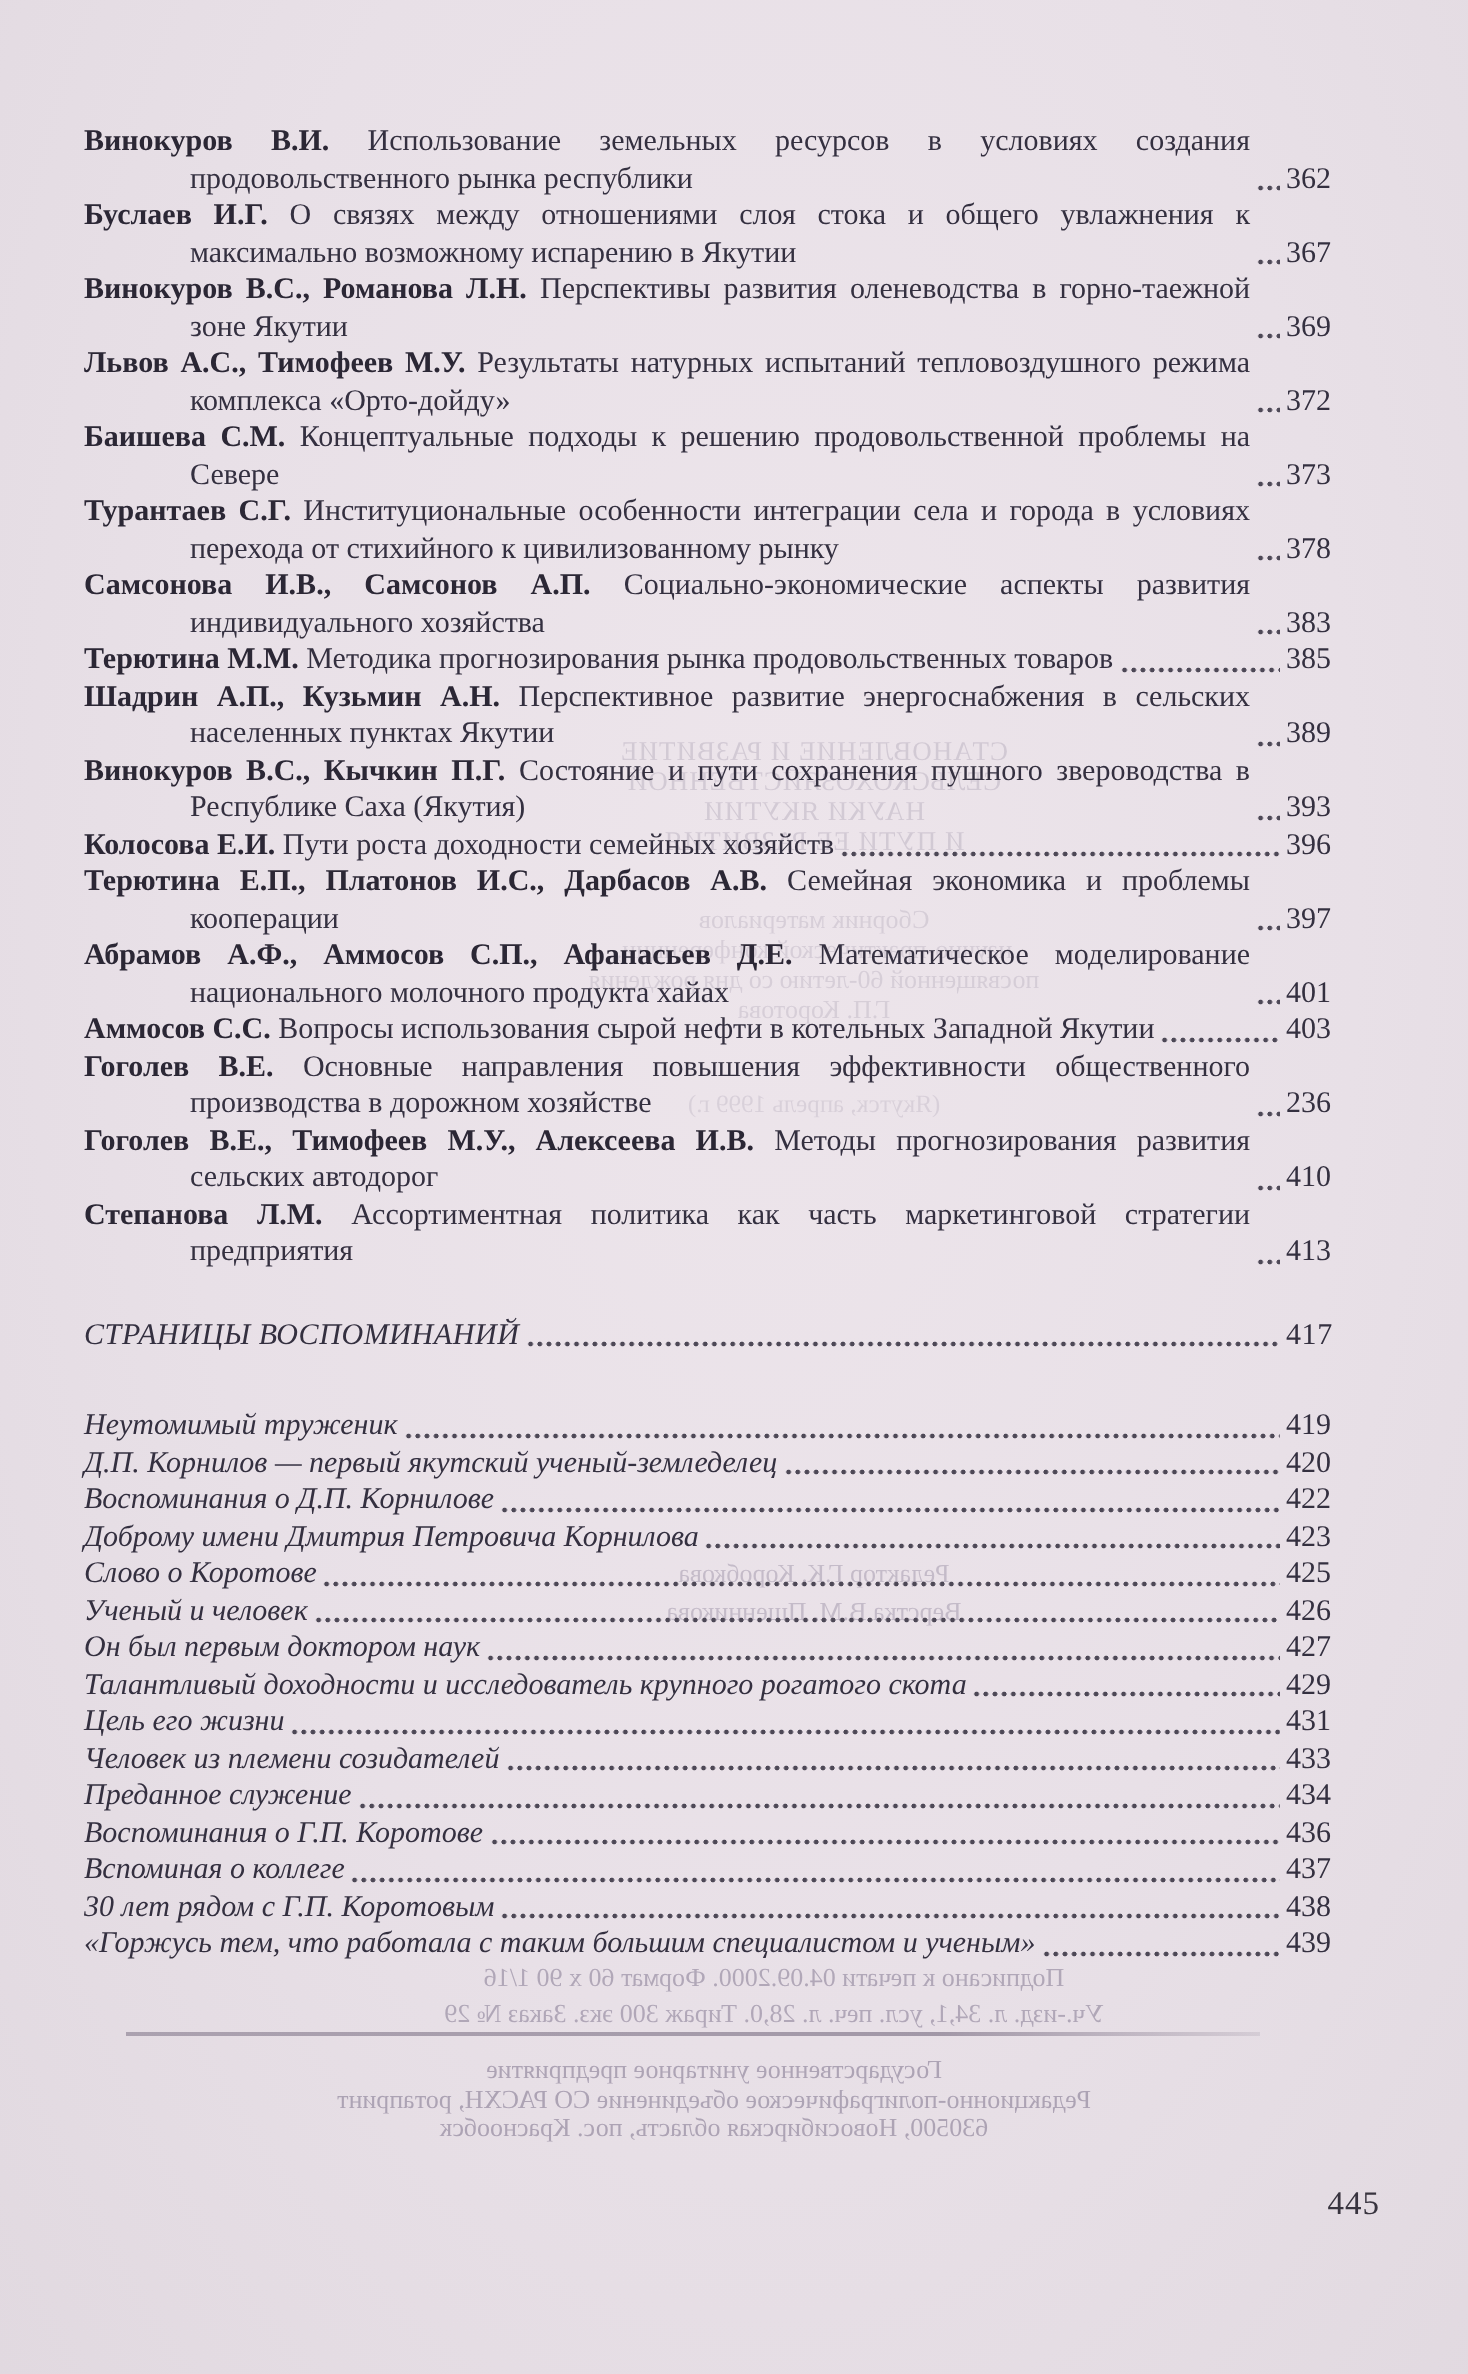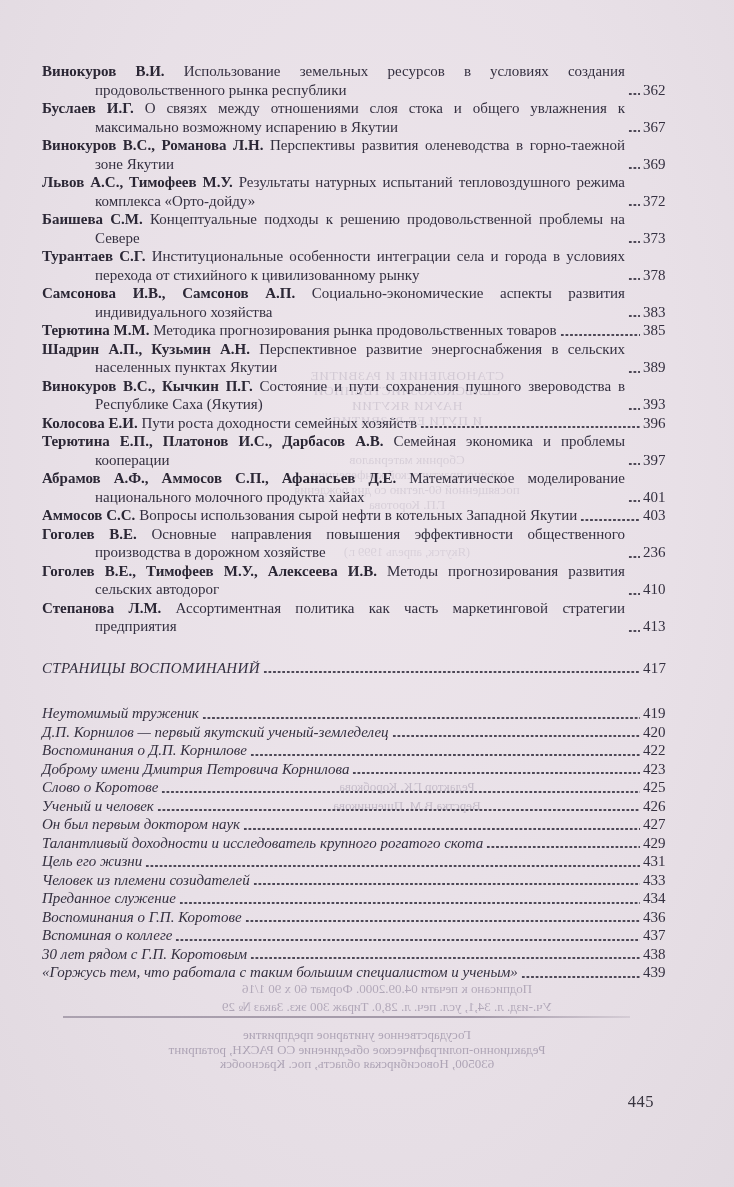--- a/index.html
+++ b/index.html
@@ -26,21 +26,21 @@
   .entry.noindent .t { padding-left:0; text-indent:0;font-style:italic; }
   .au { font-weight:bold; color:#2b2735; }
   .dots {
     flex:1 0 12px; height:6px; margin:0 2px 2px 3px; align-self:flex-end;
     background-image:radial-gradient(circle, #4d4856 1.05px, rgba(0,0,0,0) 1.35px);
     background-size:4.6px 6px; background-repeat:repeat-x; background-position:left center;
   }
   .pg { flex:0 0 auto; min-width:25px; padding-left:1px; }
   .section-heading { margin:23px 0 27px 0; letter-spacing:.3px; }
   .folio {
-    position:absolute; top:1092px; right:80px;
+    position:absolute; top:1092px; right:44px;
     font-size:16.5px; color:#38343f; letter-spacing:.5px;
   }
   
   .bleed {
     position:absolute; left:80px; right:0; text-align:center;
     transform:scaleX(-1); color:#6f6480; pointer-events:none;
   }
   .bleed-title    { top:368px; font-size:13.5px; line-height:15px; opacity:.20; letter-spacing:.5px; }
   .bleed-subtitle { top:452px; font-size:13px;   line-height:15px; opacity:.17; }
   .bleed-place    { top:545px; font-size:12.5px; opacity:.15; }

